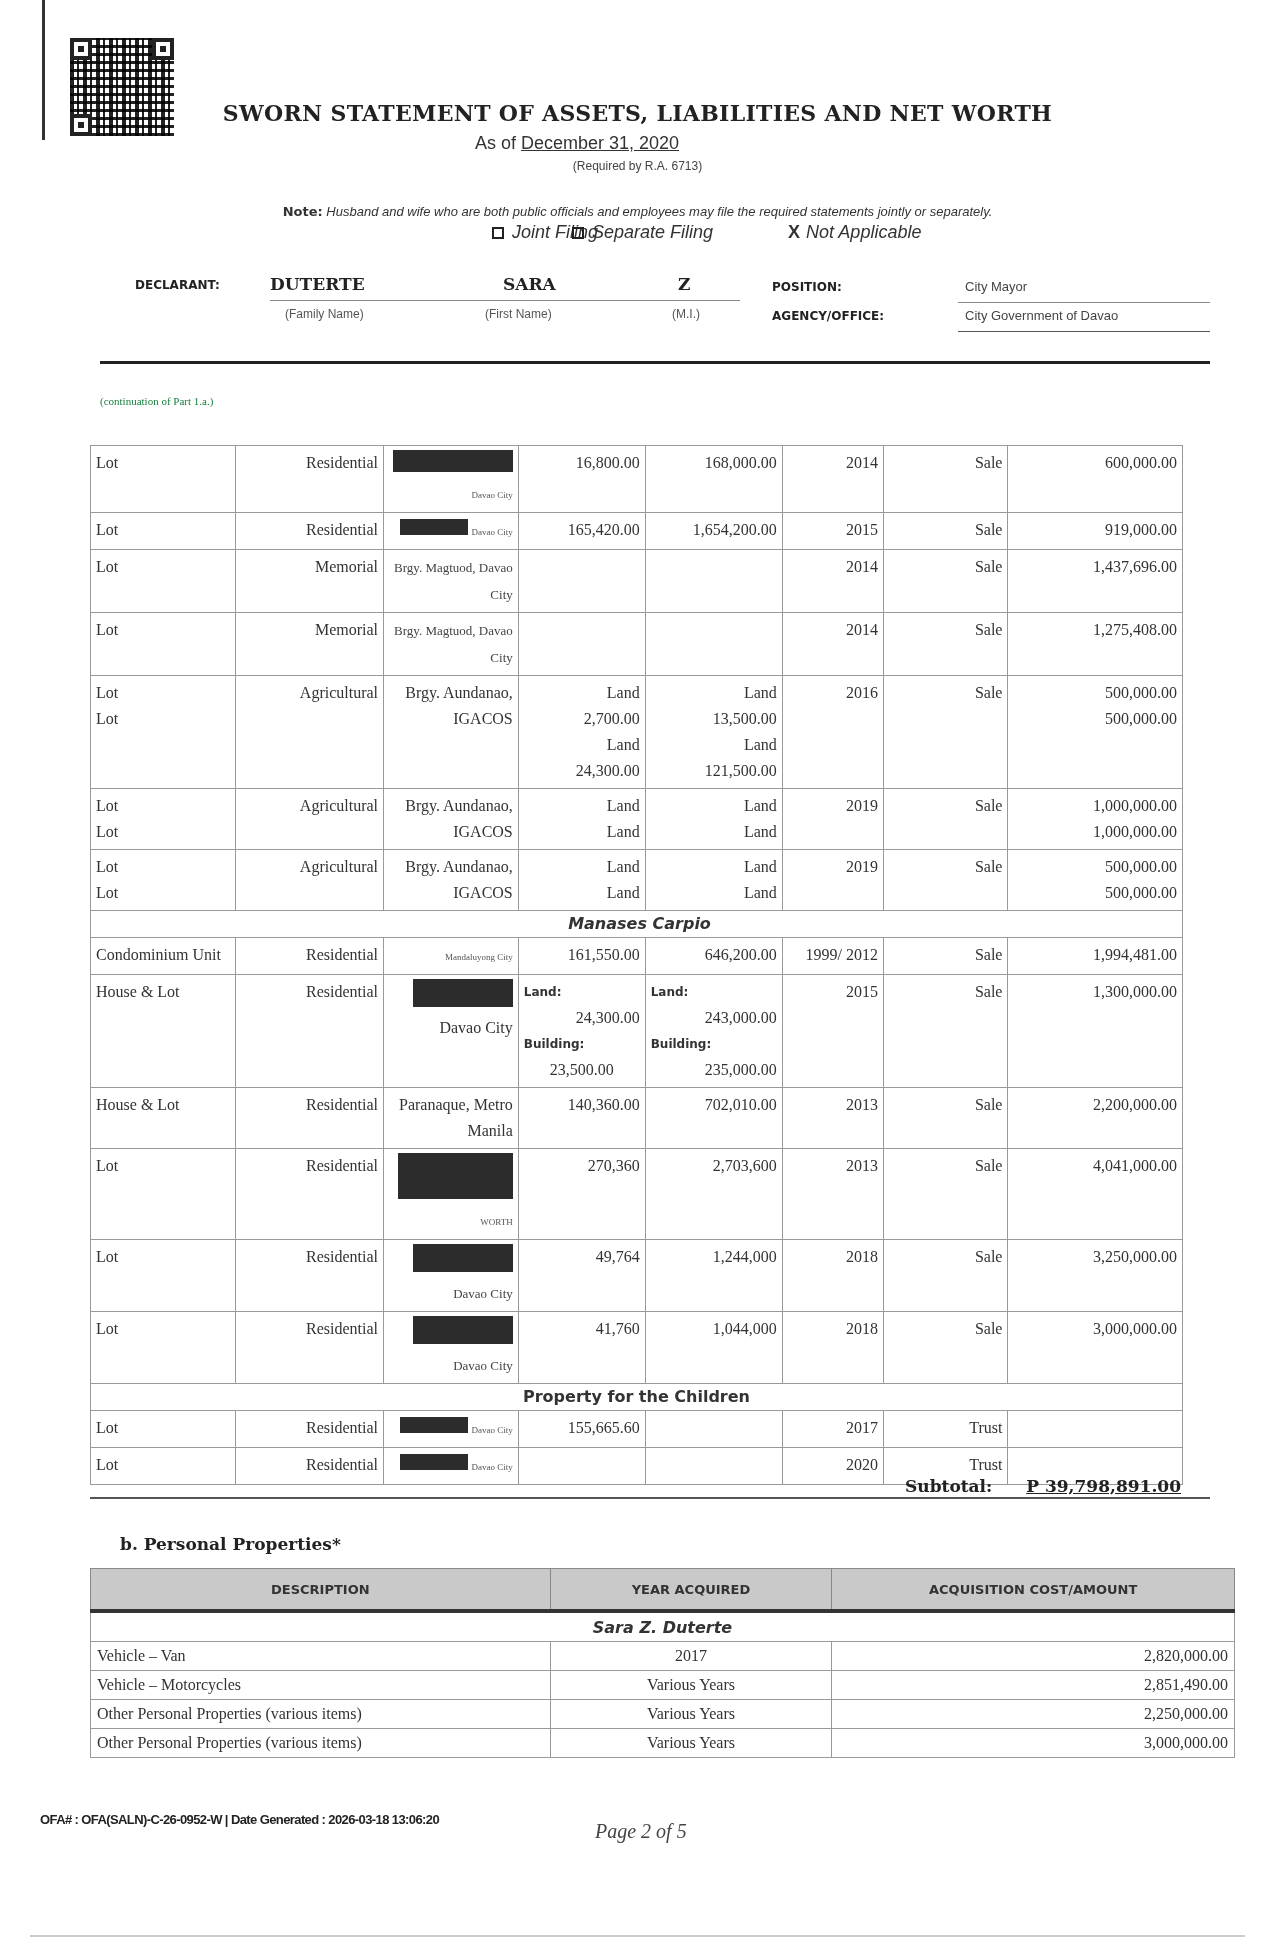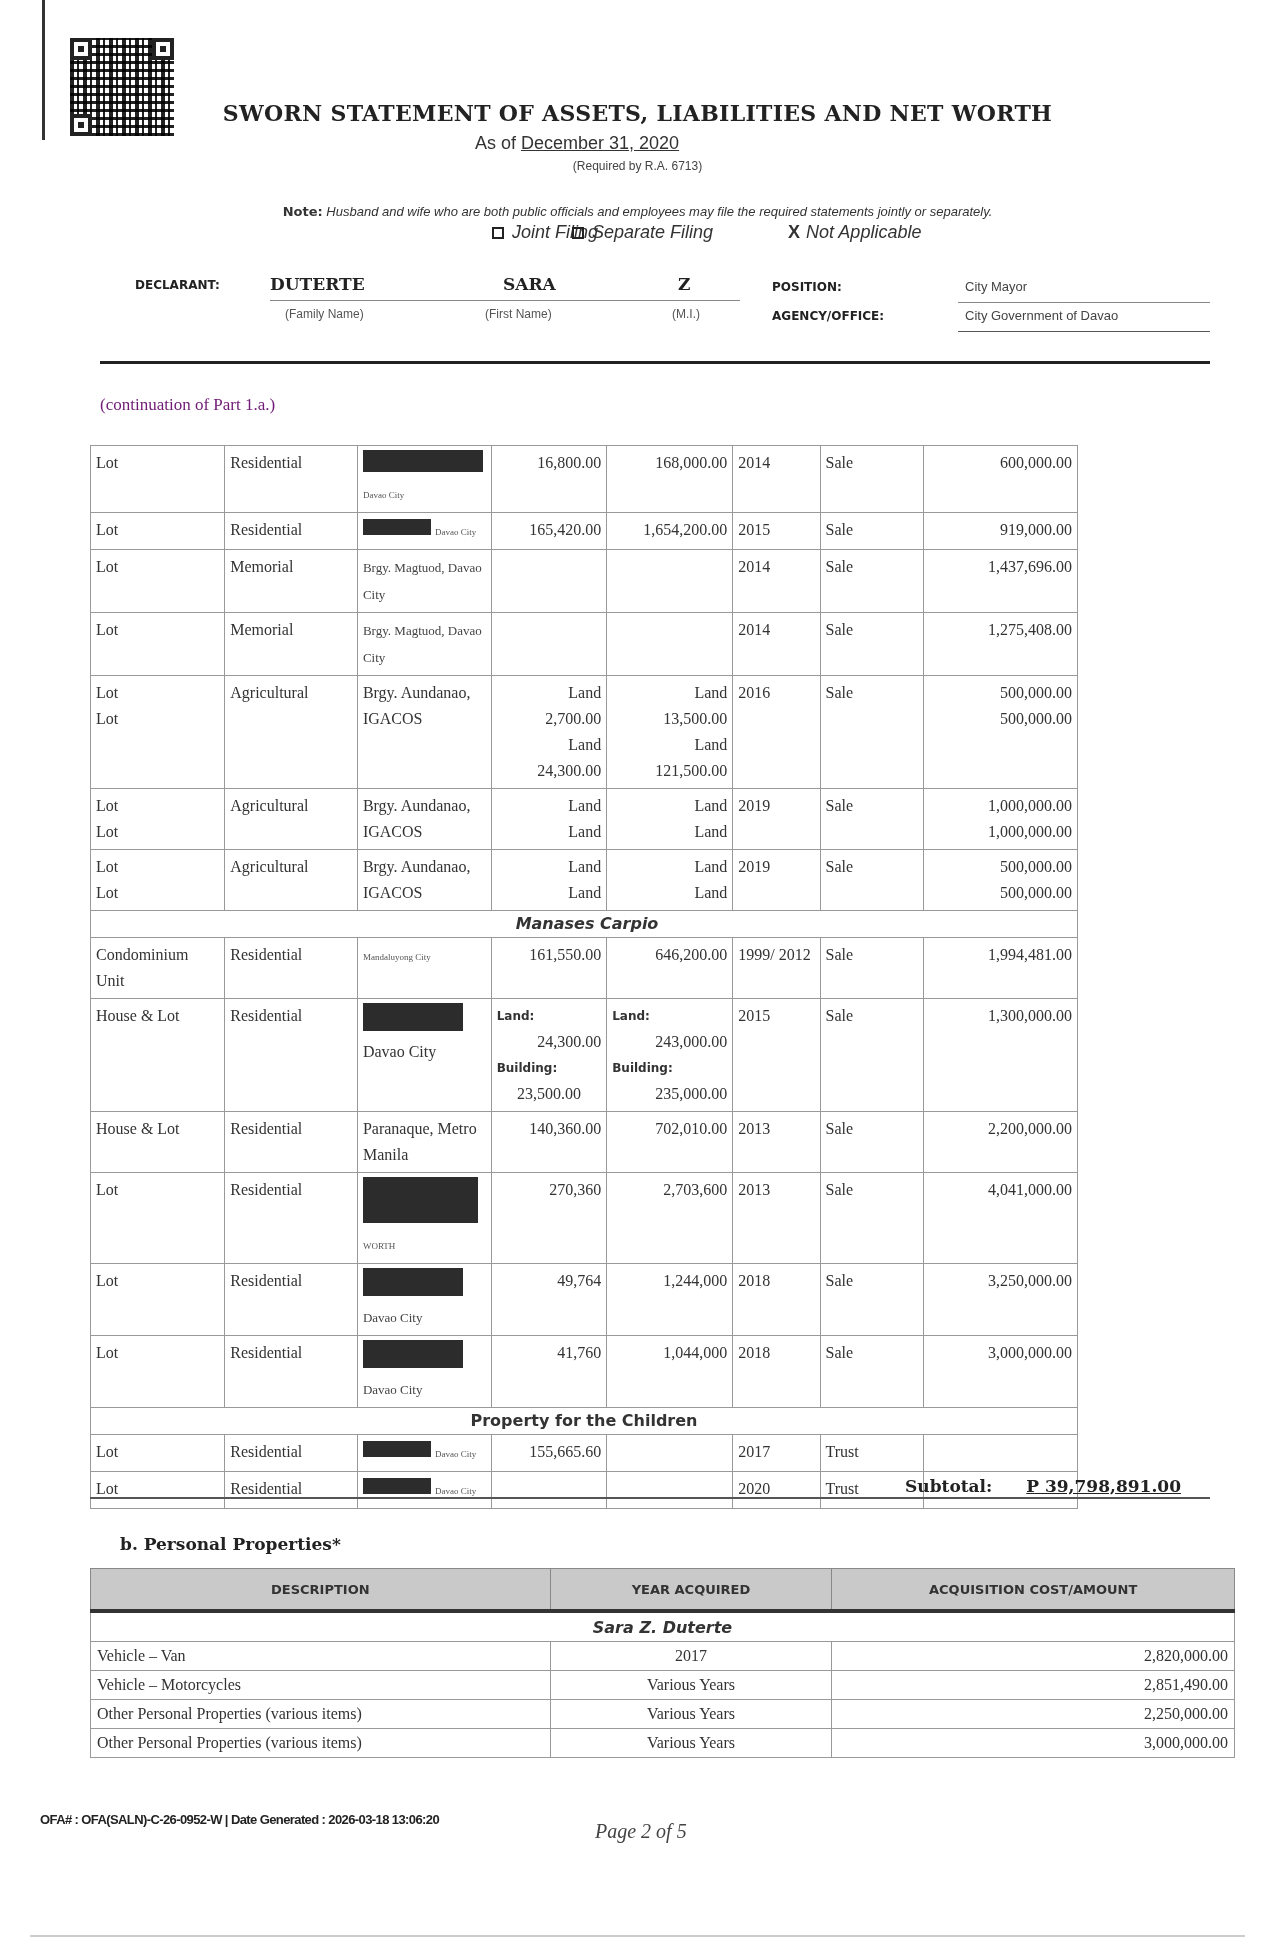--- a/index.html
+++ b/index.html
@@ -18,27 +18,27 @@
   .note b{font-style:normal;font-family:"DejaVu Sans",sans-serif;margin-top:40px;}
   .filing{position:absolute;top:222px;font-family:"Liberation Sans",sans-serif;font-style:italic;font-size:18px;color:#333;}
   .box{display:inline-block;width:12px;height:12px;border:2px solid #222;margin-right:8px;vertical-align:-1px;box-sizing:border-box;}
   .xmark{font-style:normal;font-weight:bold;margin-right:6px;}
   .decl-label{position:absolute;font-family:"DejaVu Sans",sans-serif;font-weight:bold;font-size:12px;}
   .decl-val{position:absolute;font-family:"DejaVu Serif",serif;font-weight:bold;font-size:17px;}
   .decl-sub{position:absolute;font-family:"Liberation Sans",sans-serif;font-size:12px;color:#555;}
   .decl-line{position:absolute;height:1px;background:#888;}
   .office{position:absolute;font-family:"Liberation Sans",sans-serif;font-size:13px;color:#444;}
   .hr-thick{position:absolute;left:100px;width:1110px;top:361px;height:3px;background:#222;}
-  .cont{position:absolute;left:100px;top:395px;font-size:17px;color:#701a75;}
+  .cont{position:absolute;left:100px;top:395px;font-size:11px;color:#15803d;}
 
   table{border-collapse:collapse;}
-  .re{position:absolute;left:90px;top:445px;width:988px;font-size:16px;color:#333;}
+  .re{position:absolute;left:90px;top:445px;width:1093px;font-size:16px;color:#333;}
   .re td{border:1px solid #999;vertical-align:top;padding:4px 5px;line-height:26px;}
   .re td.l{text-align:left;}
-  .re td.c{text-align:left;margin-left:25px;}
+  .re td.c{text-align:right;margin-left:25px;}
   .re td.r{text-align:right;}
   .re td.sec{text-align:center;font-family:"DejaVu Sans",sans-serif;font-weight:bold;font-size:16px;padding:2px;line-height:22px;}
   .re td.sec.i{font-style:italic;padding-left:8px;}
   .redact{display:inline-block;background:#2c2c2c;}
   .tiny{font-size:9px;color:#555;}
   .small{font-size:13px;color:#444;}
   .bold-lbl{font-family:"DejaVu Sans",sans-serif;font-weight:bold;font-size:12px;}
   .subtotal{position:absolute;top:1476px;left:905px;font-family:"DejaVu Serif",serif;font-weight:bold;font-size:17px;}
   .subtotal .amt{margin-left:28px;text-decoration:underline;}
   .hr-sub{position:absolute;left:90px;top:1497px;width:1120px;height:2px;background:#555;}

